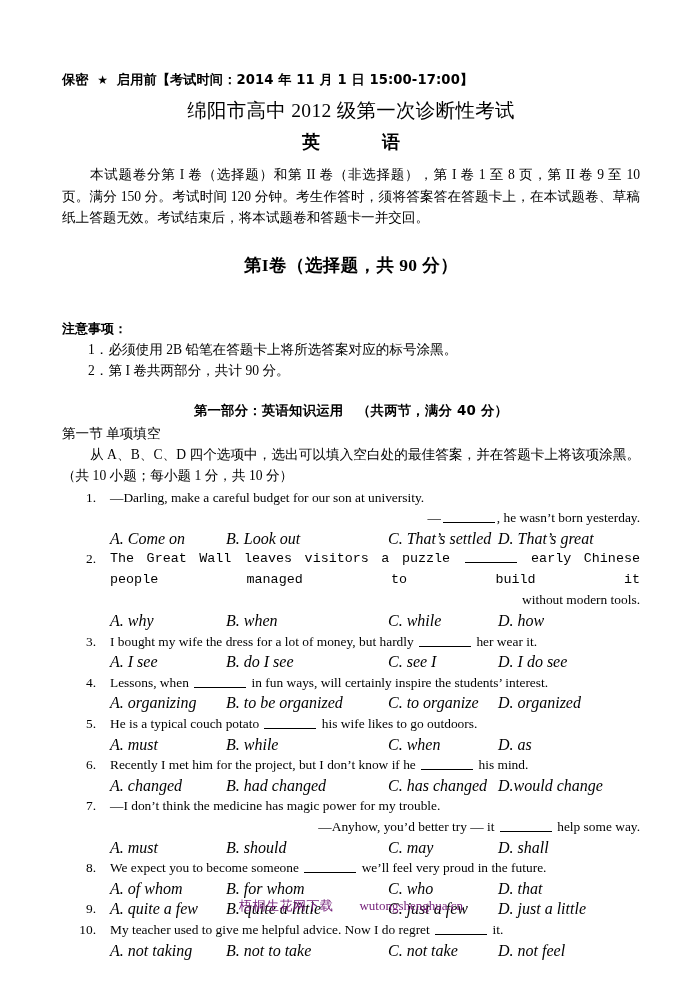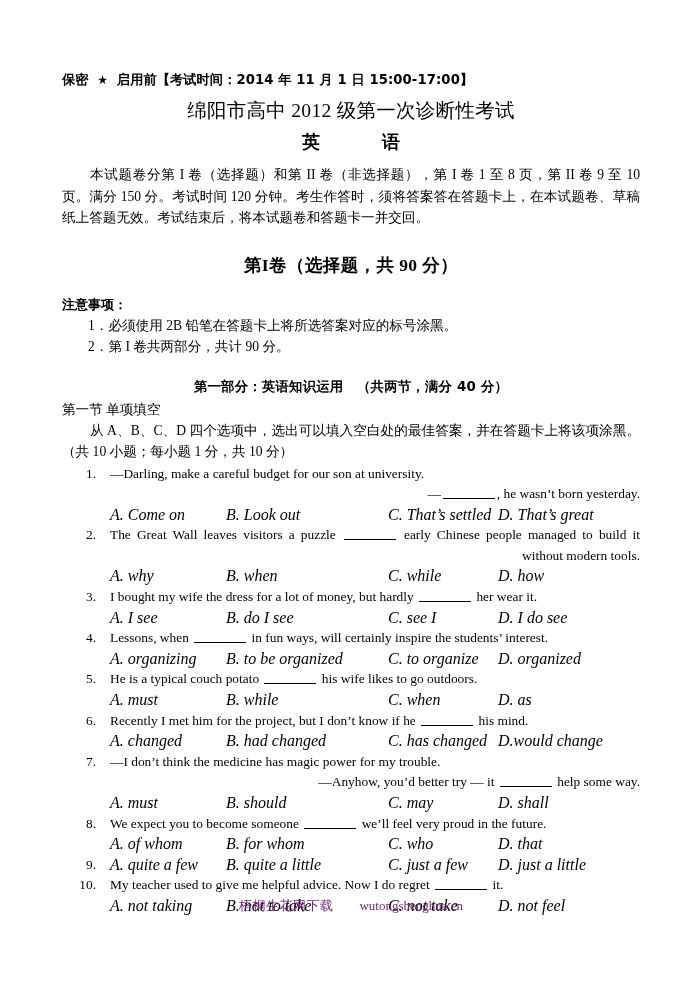--- a/index.html
+++ b/index.html
@@ -79,21 +79,21 @@
     margin-top: 22px;
     letter-spacing: 0.4px;
   }
 
   
   .notes-heading {
     font-family: "DejaVu Sans", "Liberation Sans", sans-serif;
     font-size: 13px;
     font-weight: bold;
     line-height: 20px;
-    margin-top: 16px;
+    margin-top: 40px;
   }
   .note-item {
     font-size: 13.6px;
     line-height: 21px;
     padding-left: 26px;
   }
 
   
   .section-title {
     text-align: center;
@@ -129,21 +129,21 @@
     position: absolute;
     left: 0;
     top: 0;
     width: 34px;
     text-align: right;
     font-size: 13.4px;
   }
   .q-stem {
     text-align: justify;
   }
-  .q-stem.spread { text-align: justify; text-align-last: justify; }
+  .q-stem.spread { text-align: justify; text-align-last: justify; font-family: Liberation Mono, monospace; }
   .q-cont { text-align: right; }
 
   .q-options {
     position: relative;
     height: 20.6px;
     white-space: nowrap;
   }
   .opt {
     position: absolute;
     top: 0;

